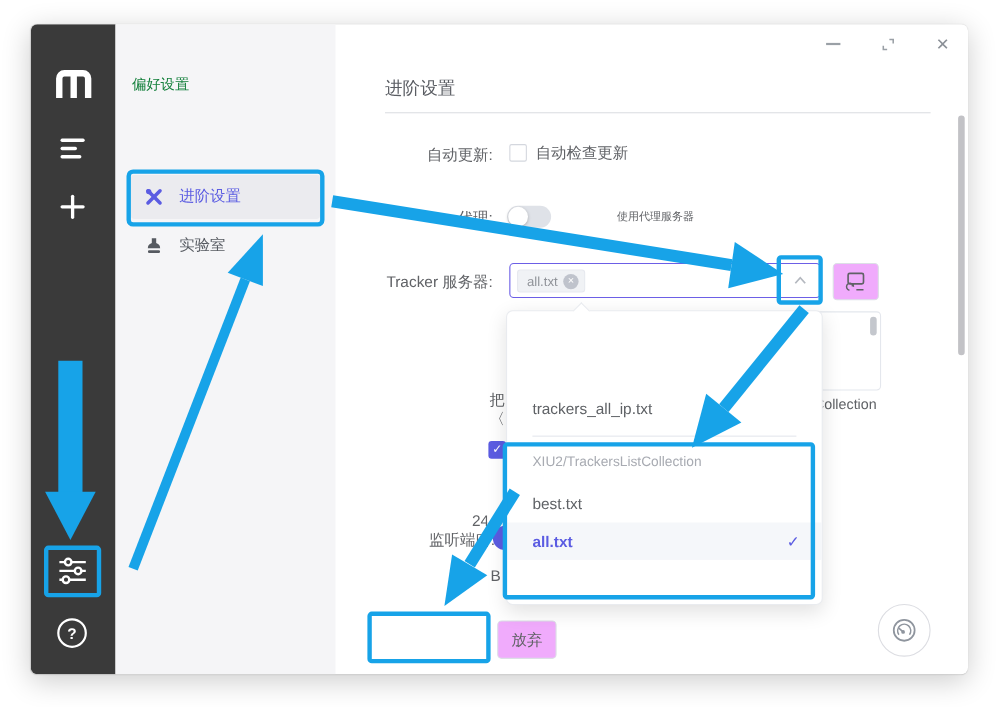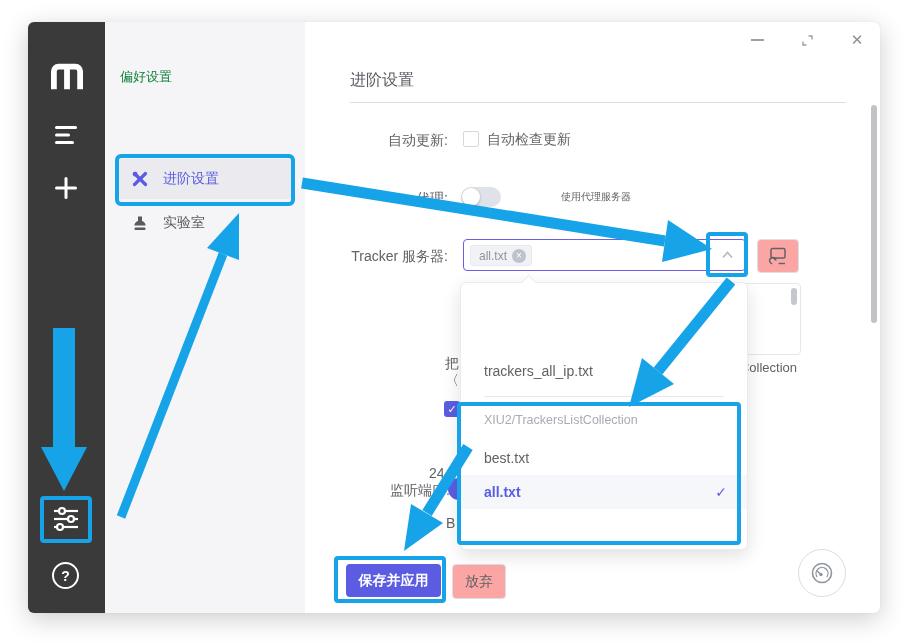--- a/index.html
+++ b/index.html
@@ -27,21 +27,21 @@
   .toggle{width:40px;height:20px;border-radius:10px;background:#dfe2e8;}
   .toggle .knob{position:absolute;left:1px;top:1px;width:18px;height:18px;border-radius:50%;
                 background:#fff;box-shadow:0 1px 3px rgba(0,0,0,.25);}
   .select{left:435px;top:217px;width:283px;height:32px;border:1px solid #6c5fe6;border-radius:4px;
           background:#fff;box-sizing:border-box;}
   .tag{position:absolute;left:6px;top:5px;height:21px;background:#f0f2f5;border:1px solid #e7e9ef;
        border-radius:3px;display:flex;align-items:center;gap:5px;padding:0 5px 0 8px;box-sizing:border-box;}
   .tag .t{font-size:12px;color:#909399;}
   .tag .x{width:14px;height:14px;border-radius:50%;background:#bfc3cc;color:#fff;font-size:10px;
           line-height:14px;text-align:center;}
-  .btn-ghost{border:1px solid #dcdfe6;border-radius:4px;background:#fca5a5;display:flex;
+  .btn-ghost{border:1px solid #dcdfe6;border-radius:4px;background:#f0abfc;display:flex;
              align-items:center;justify-content:center;}
   
   .dropdown{left:432px;top:260px;width:286px;height:266px;background:#fff;border:1px solid #e9ebef;
             border-radius:6px;box-shadow:0 6px 18px rgba(0,0,0,.12);z-index:5;}
   .dropdown .notch{position:absolute;left:62px;top:-6px;width:10px;height:10px;background:#fff;
                    border-left:1px solid #e9ebef;border-top:1px solid #e9ebef;transform:rotate(45deg);}
   .dd-item{position:absolute;left:0;width:100%;height:34px;line-height:34px;padding-left:23px;
            box-sizing:border-box;font-size:14px;color:#5f6266;cursor:pointer;}
   .dd-divider{position:absolute;left:23px;width:240px;height:1px;background:#e4e7ed;}
   .dd-group{position:absolute;left:23px;font-size:12.5px;color:#a8abb2;}
@@ -188,21 +188,20 @@
       <div class="dd-item" style="top:71px;">trackers_all_ip.txt</div>
       <div class="dd-divider" style="top:113px;"></div>
       <div class="dd-group" style="top:130px;">XIU2/TrackersListCollection</div>
       <div class="dd-item" style="top:158px;">best.txt</div>
       <div class="dd-item selected" style="top:192px;">
         <span>all.txt</span>
         <span class="dd-check">✓</span>
       </div>
     </div>
 
-    <div class="abs btn-save">保存并应用</div>
     <div class="abs btn-ghost btn-discard">放弃</div>
 
     <div class="abs speed-btn">
       <svg width="26" height="26" viewBox="0 0 26 26">
         <circle cx="13" cy="13" r="9.5" fill="none" stroke="#8f959e" stroke-width="1.6"></circle>
         <path d="M8.2,17 a6,6 0 1 1 9.6,0" fill="none" stroke="#8f959e" stroke-width="1.3"></path>
         <circle cx="12" cy="14.5" r="1.7" fill="#8f959e"></circle>
         <line x1="12" y1="14.5" x2="8.6" y2="11.5" stroke="#8f959e" stroke-width="1.5" stroke-linecap="round"></line>
       </svg>
     </div>

